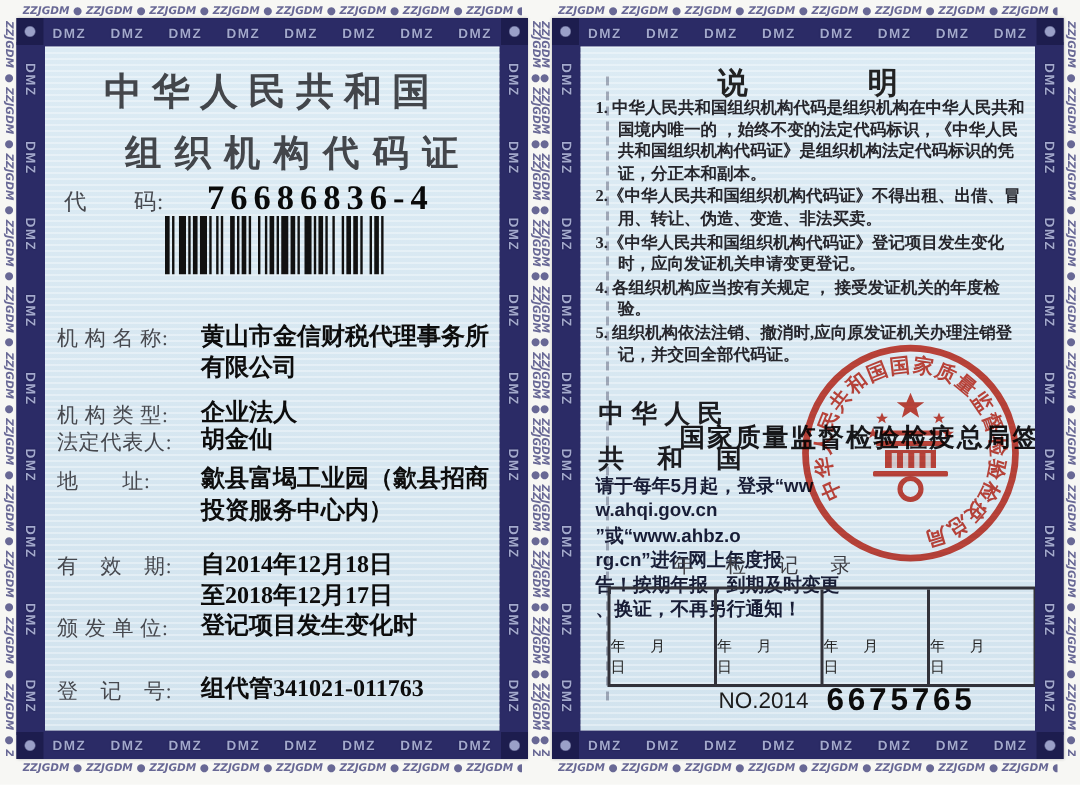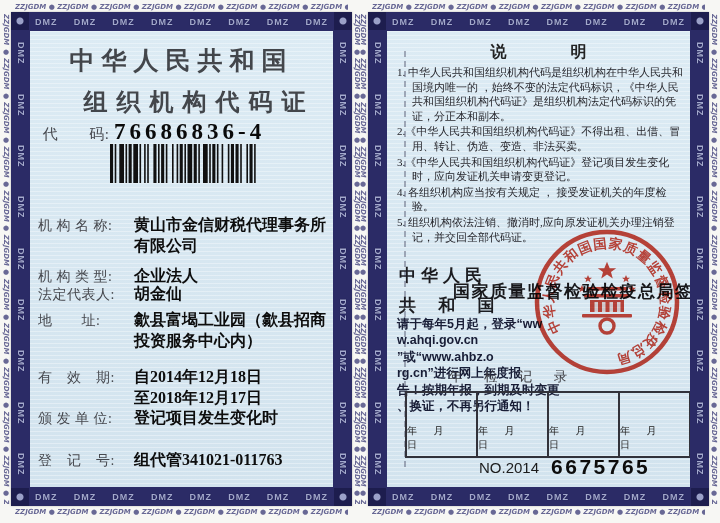--- a/index.html
+++ b/index.html
@@ -42,35 +42,35 @@
 
   
   .cert-title{position:absolute;top:13px;left:0;right:0;text-align:center;color:#43464b;
     font-family:"Liberation Sans","DejaVu Sans",sans-serif;font-weight:bold;}
   .cert-title .t1{font-size:25px;letter-spacing:7px;}
   .cert-title .t2{font-size:24px;letter-spacing:9px;margin-top:9px;padding-left:35px;}
 
   .code-row{position:absolute;top:88px;left:8px;right:8px;display:flex;align-items:baseline;}
   .field-label{color:#46484e;font-size:14px;letter-spacing:.5px;flex:none;}
   .code-row .field-label{width:76px;font-size:15px;text-align:center;}
-  .code-value{font-size:23px;font-weight:bold;color:#0a0a0a;letter-spacing:4px;}
+  .code-value{font-size:23px;font-weight:bold;color:#0a0a0a;letter-spacing:4px;margin-left:24px;}
   .barcode{position:absolute;top:113px;left:80px;width:162px;height:39px;}
 
   .fields{position:absolute;inset:0;}
   .field-row{position:absolute;left:8px;right:4px;display:flex;align-items:flex-start;}
   .field-row .field-label{width:80px;padding-top:2px;}
   .field-value{font-size:16px;font-weight:bold;color:#0d0d0d;line-height:1.3;white-space:pre-line;flex:1;margin-left:16px;}
   .row-name{top:184px;} .row-type{top:235px;} .row-legal{top:253px;justify-content:space-between;}
   .row-addr{top:279px;} .row-valid{top:336px;} .row-issuer{top:377px;} .row-reg{top:419px;}
 
   
   .note-heading{position:absolute;top:11px;left:0;right:0;text-align:center;
-    font-size:16px;font-weight:bold;color:#222;}
+    font-size:20px;font-weight:bold;color:#222;}
   .notes{position:absolute;top:34px;left:10px;width:288px;color:#26262c;}
-  .note-item{font-size:11px;line-height:14.6px;padding-left:15px;text-indent:-15px;margin-bottom:1px;}
+  .note-item{font-size:11px;line-height:14.6px;padding-left:15px;text-indent:-15px;margin-bottom:1px;font-weight:bold;}
 
   .country-block{position:absolute;left:12px;top:233px;color:#1c1c20;font-weight:bold;}
   .country-block .c1{font-size:17px;letter-spacing:5px;}
   .country-block .c2{font-size:17px;letter-spacing:9px;margin-top:7px;}
   .authority-line{position:absolute;left:66px;top:249px;font-size:17px;font-weight:bold;
     color:#17171a;letter-spacing:1.5px;white-space:nowrap;}
 
   .notice{position:absolute;left:10px;top:285px;width:236px;color:#181d36;font-weight:bold;
     font-size:12.5px;line-height:16.4px;font-family:"Liberation Sans","DejaVu Sans",sans-serif;}
   .notice div{white-space:nowrap;}

